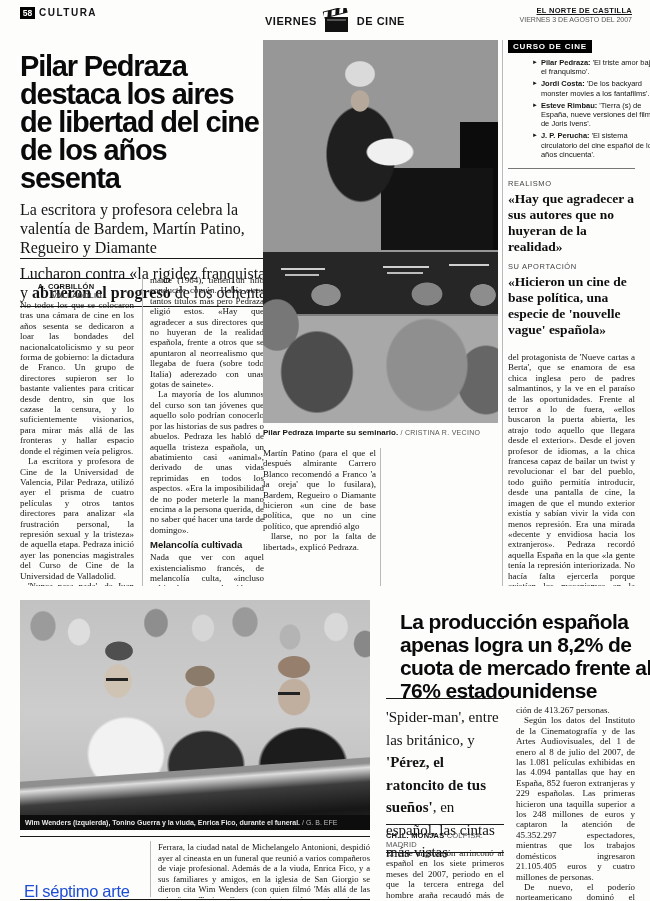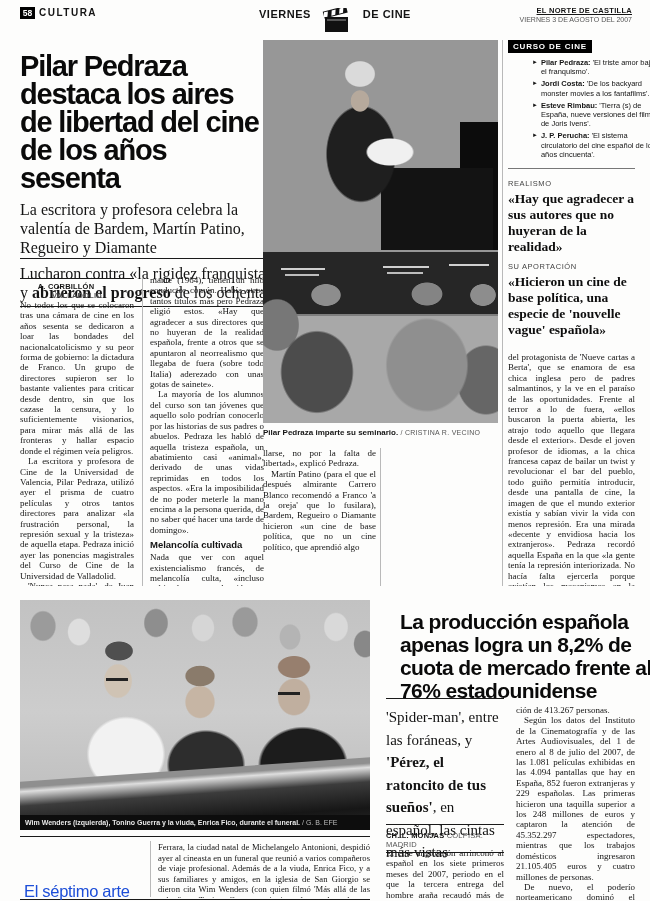--- a/index.html
+++ b/index.html
@@ -9,21 +9,21 @@
     background:#fdfdfc; color:#141414;
     font-family:"Liberation Serif", serif;
     -webkit-font-smoothing:antialiased;
   }
   .abs { position:absolute; }
 
   
   .pagenum { left:20px; top:7px; width:15px; height:12px; background:#000; color:#fff;
     font:bold 8.5px/12px "Liberation Sans", sans-serif; text-align:center; }
   .section-name { left:39px; top:7px; font:bold 10px/12px "Liberation Sans", sans-serif; letter-spacing:1.5px; }
-  .vdc { left:255px; top:8px; width:160px; display:flex; gap:11px; justify-content:center; }
+  .vdc { left:255px; top:8px; width:160px; display:flex; align-items:center; gap:5px; justify-content:center; }
   .vdc span { font:bold 11px/12px "Liberation Sans", sans-serif; letter-spacing:.5px; }
   .masthead { right:18px; top:6px; text-align:right; }
   .masthead .paper { font:bold 7.5px/9px "Liberation Sans", sans-serif; letter-spacing:.3px;text-decoration:underline; }
   .masthead .date { font:7px/9px "Liberation Sans", sans-serif; color:#555; }
 
   
   .headline { left:20px; top:52px; width:247px;
     font:bold 29px/28px "Liberation Sans", sans-serif; letter-spacing:-1.2px; color:#0a0a0a; }
   .subhead1 { left:20px; top:200px; width:256px; font:16px/19px "Liberation Serif", serif; }
   .rule { background:#1a1a1a; height:1px; }
@@ -200,22 +200,22 @@
   <p class="crosshead">Melancolía cultivada</p>
   <p style="text-indent:0;">Nada que ver con aquel existencialismo francés, de melancolía culta, «incluso cultivada», o con los jóvenes iracundos británicos (los 'angry men'), «ansias por la falta de recursos para desarro-</p>
 </div>
 
 <div class="abs photo-main"></div>
 <div class="abs caption-main">
   <span>Pilar Pedraza imparte su seminario. </span><span class="credit">/ CRISTINA R. VECINO</span>
 </div>
 
 <div class="abs bodycol col3">
+  <p>Martín Patino (para el que el después almirante Carrero Blanco recomendó a Franco 'a la oreja' que lo fusilara), Bardem, Regueiro o Diamante hicieron «un cine de base política, que no un cine político, que aprendió algo</p>
   <p>llarse, no por la falta de libertad», explicó Pedraza.</p>
-  <p>Martín Patino (para el que el después almirante Carrero Blanco recomendó a Franco 'a la oreja' que lo fusilara), Bardem, Regueiro o Diamante hicieron «un cine de base política, que no un cine político, que aprendió algo</p>
 </div>
 <div class="abs vline" style="left:380px; top:448px; height:138px;"></div>
 <div class="abs bodycol col4">
 </div>
 
 <div class="abs vline" style="left:502px; top:40px; height:546px;"></div>
 
 <div class="abs sb-label">CURSO DE CINE</div>
 
 <div class="abs sb-list">
@@ -255,21 +255,21 @@
 
 <div class="abs antonioni"></div>
 <div class="abs antonioni-head">El séptimo arte despide a Antonioni</div>
 <div class="abs vline antonioni-vline"></div>
 <div class="abs antonioni-body">Ferrara, la ciudad natal de Michelangelo Antonioni, despidió ayer al cineasta en un funeral que reunió a varios compañeros de viaje profesional. Además de a la viuda, Enrica Fico, y a sus familiares y amigos, en la iglesia de San Giorgio se dieron cita Wim Wenders (con quien filmó 'Más allá de las nubes') y Tonino Guerra, guionista de muchas de sus películas.</div>
 
 <h2 class="abs prod-head" style="margin:14px;">La producción española apenas logra un 8,2% de cuota de mercado frente al 76% estadounidense</h2>
 
 <div class="abs rule prod-subrule1"></div>
 <div class="abs prod-sub">
-  <span>'Spider-man', entre las foráneas, y </span><b>'Pérez, el ratoncito de tus sueños'</b><span>, en español, las cintas más vistas</span>
+  <span>'Spider-man', entre las británico, y </span><b>'Pérez, el ratoncito de tus sueños'</b><span>, en español, las cintas más vistas</span>
 </div>
 <div class="abs rule prod-subrule2"></div>
 
 <div class="abs prod-byline">
   <span>CH. L. MONJAS</span><span class="agency"> COLPISA. MADRID</span>
 </div>
 
 <div class="abs bodycol prod-col1">
   <p>El cine anglosajón arrinconó al español en los siete primeros meses del 2007, periodo en el que la tercera entrega del hombre araña recaudó más de dieciséis millones de euros y llevó a las salas a 2.656.304 sujetos. Estas cifras están a larga distancia de las conseguidas por la que es la cinta española con más tirón en este periodo y que, además, se estrenó en el 2006, la animada 'Pérez, el ratoncito de tus sueños', la única que traspasó la barrera de los dos millones de euros y captó la aten-</p>
 </div>

